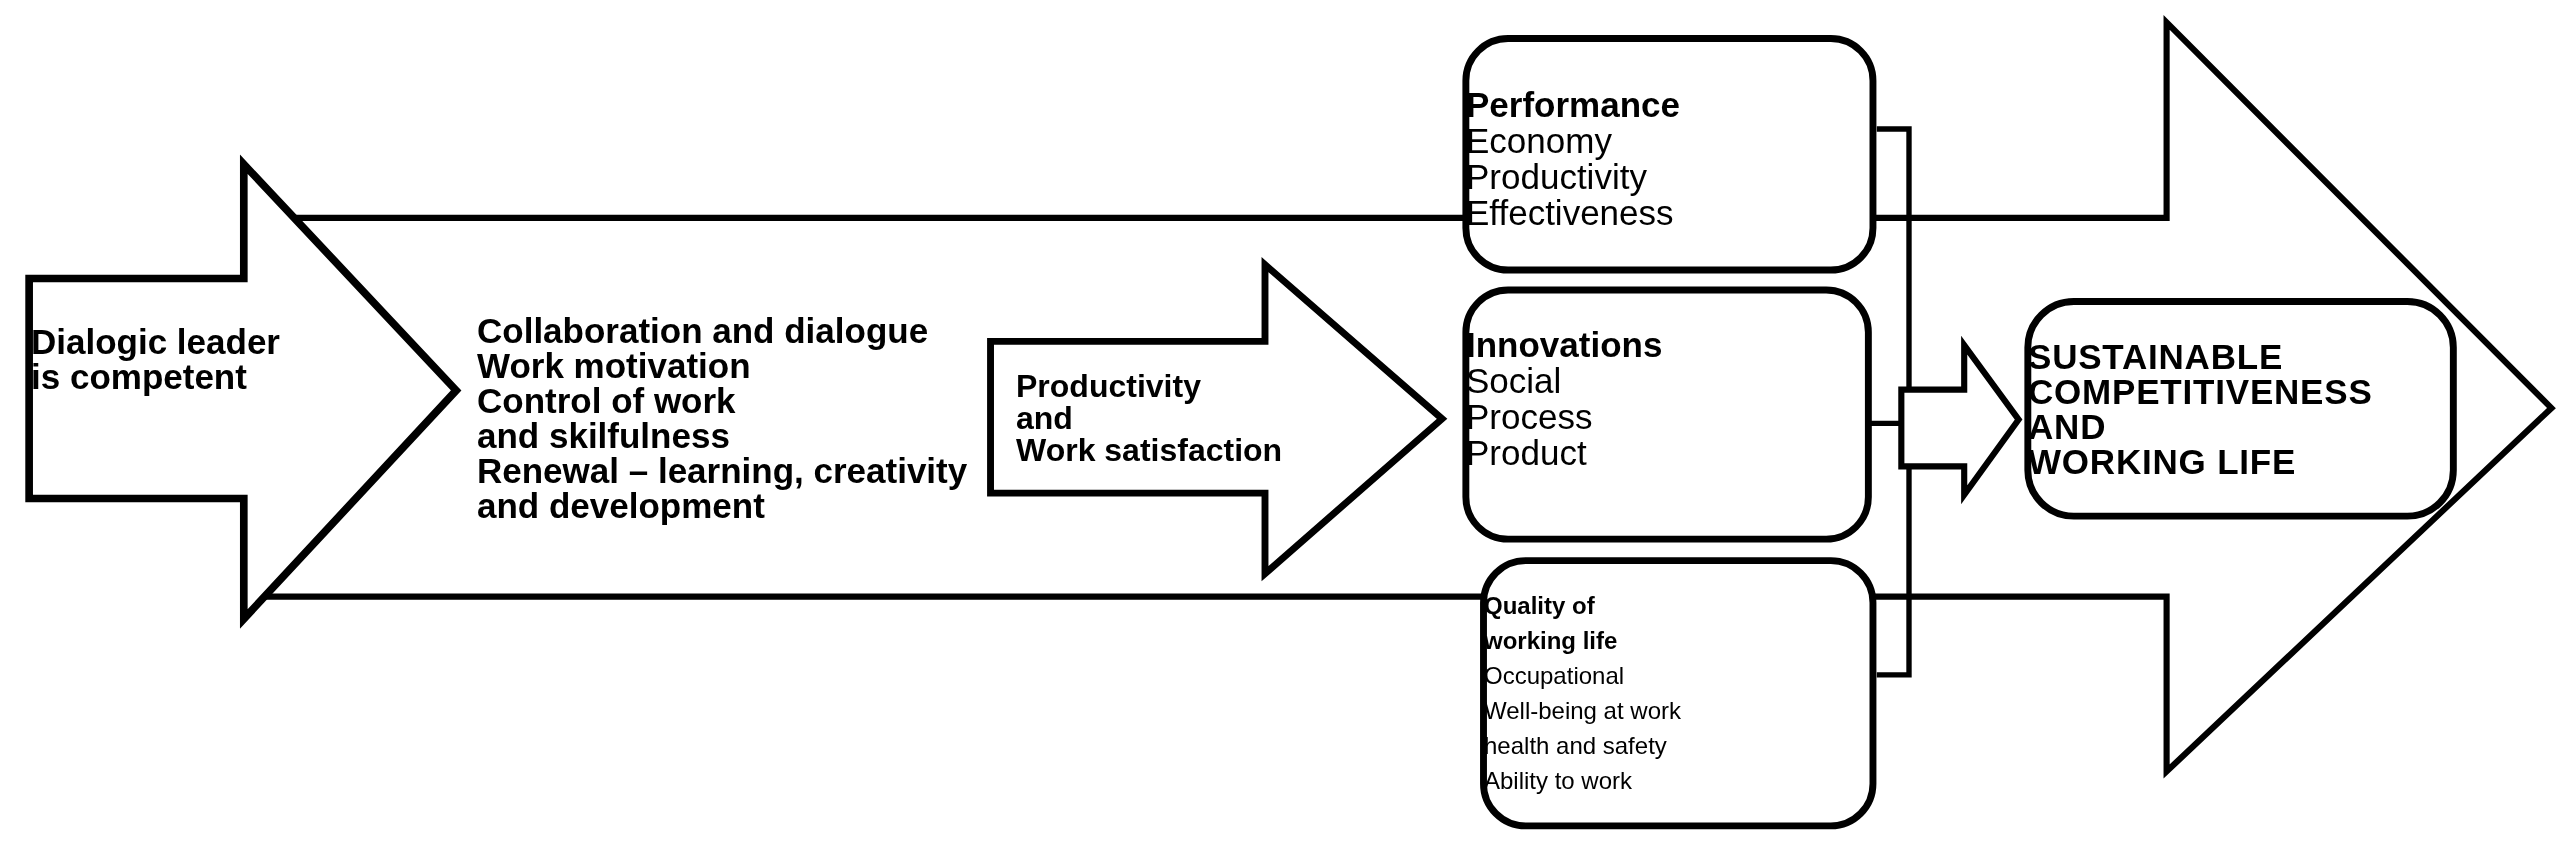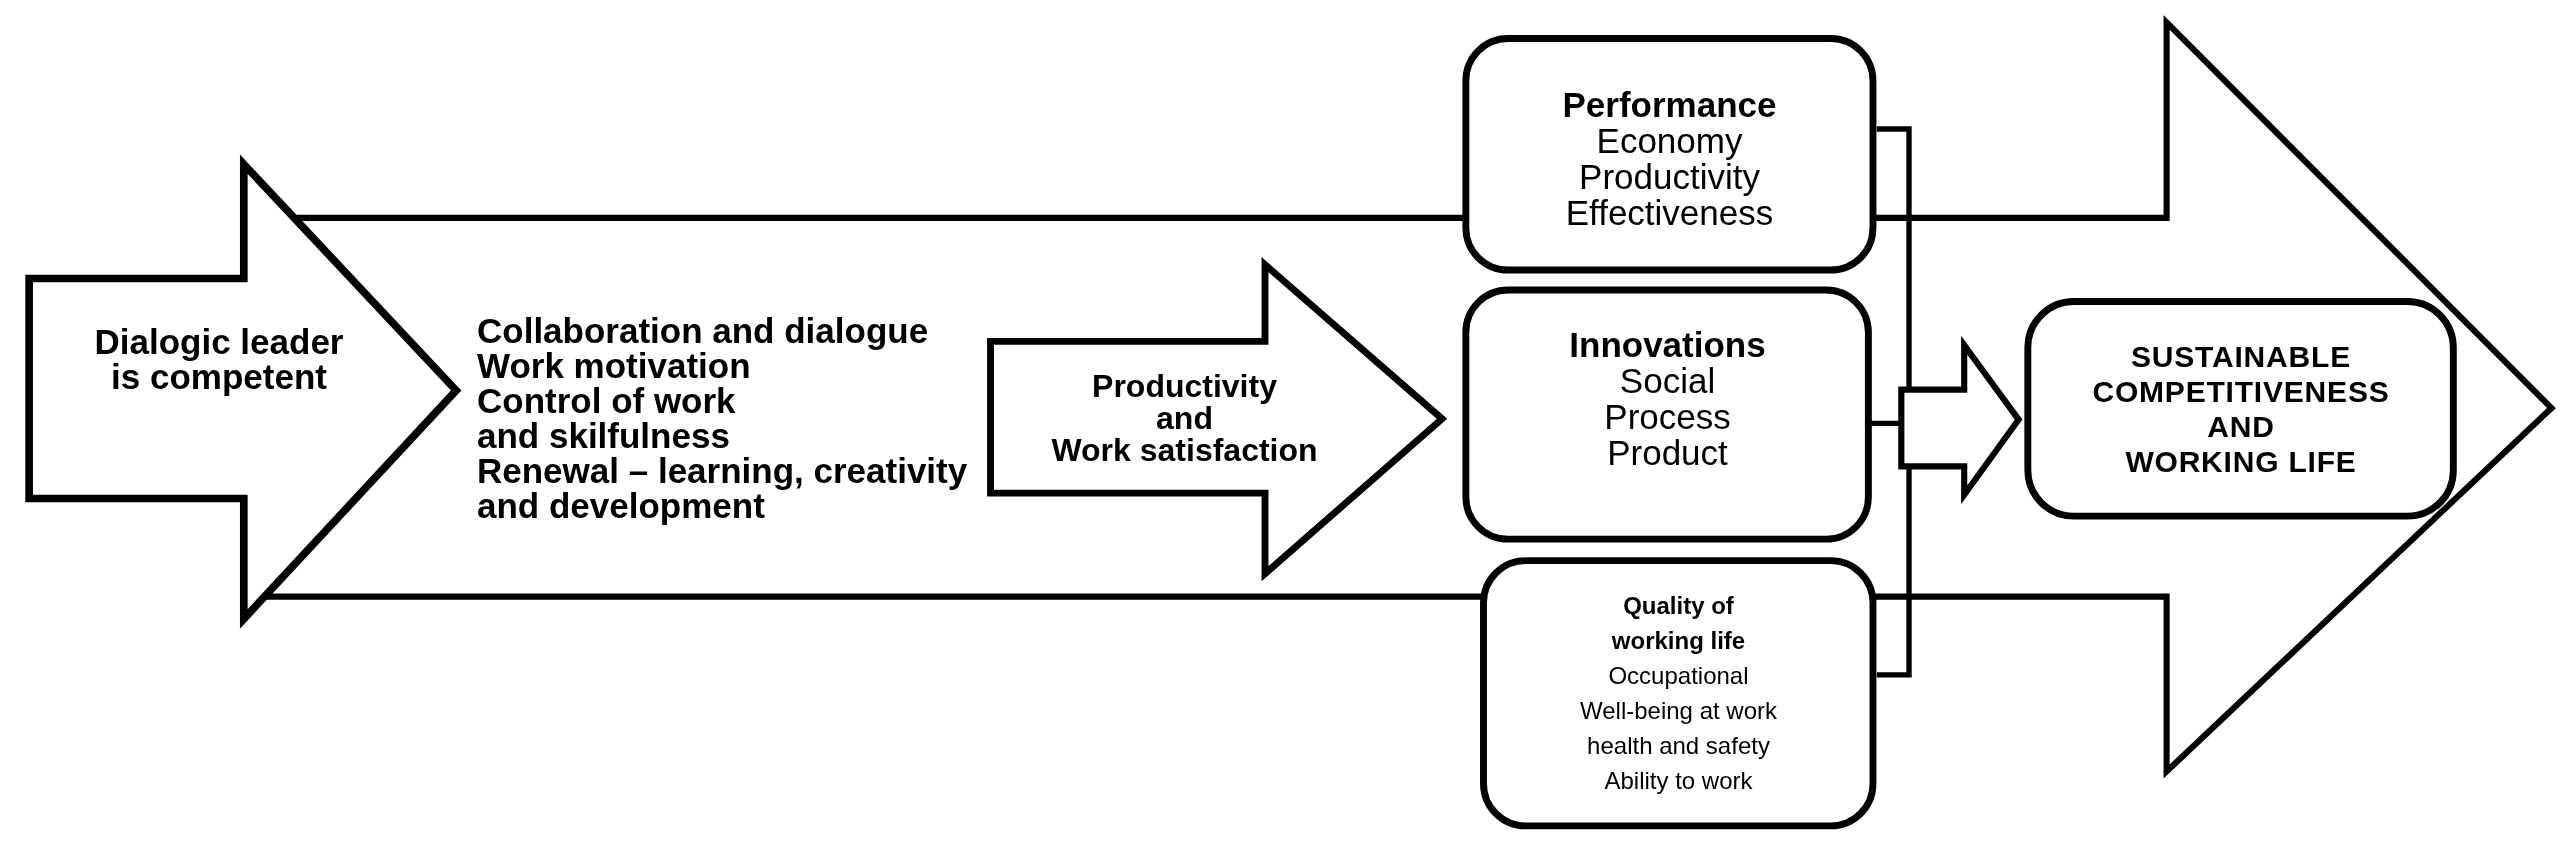--- a/index.html
+++ b/index.html
@@ -6,29 +6,29 @@
   #stage{
     position:relative;
     width:2576px;height:856px;
     background:#ffffff;
     font-family:"Liberation Sans", sans-serif;
     color:#000000;
     overflow:hidden;
   }
   #shapes{position:absolute;left:0;top:0;width:100%;height:100%;}
   .txt{position:absolute;white-space:nowrap;}
-  .center{text-align:center;}
+  .center{}
   .b{font-weight:bold;}
   .leader-label{left:31px;top:324px;width:376px;font-size:35px;line-height:35px;font-weight:bold;}
   .main-label{left:477px;top:313px;width:552px;font-size:35px;line-height:35px;font-weight:bold;text-align:left;}
   .mid-label{left:1016px;top:370px;width:337px;font-size:32px;line-height:32px;font-weight:bold;}
   .perf-label{left:1466px;top:87px;width:407px;font-size:35px;line-height:36px;}
   .innov-label{left:1466px;top:327px;width:403px;font-size:35px;line-height:36px;}
   .qual-label{left:1484px;top:588px;width:389px;font-size:24px;line-height:35px;}
-  .outcome-label{left:2028px;top:339px;width:426px;font-size:30px;line-height:35px;font-weight:bold;letter-spacing:0.8px;}
+  .outcome-label{left:2028px;top:339px;width:426px;font-size:35px;line-height:35px;font-weight:bold;letter-spacing:0.8px;}
 </style>
 </head>
 <body>
 
 <div id="stage">
 
   <svg id="shapes" viewBox="0 0 3360 1116" xmlns="http://www.w3.org/2000/svg">
 
     <path d="M 381 284 L 2826 284 L 2826 29 L 3328 532 L 2826 1006 L 2826 778 L 344 778" fill="#ffffff" stroke="#000000" stroke-width="8" stroke-linejoin="miter"></path>
 

